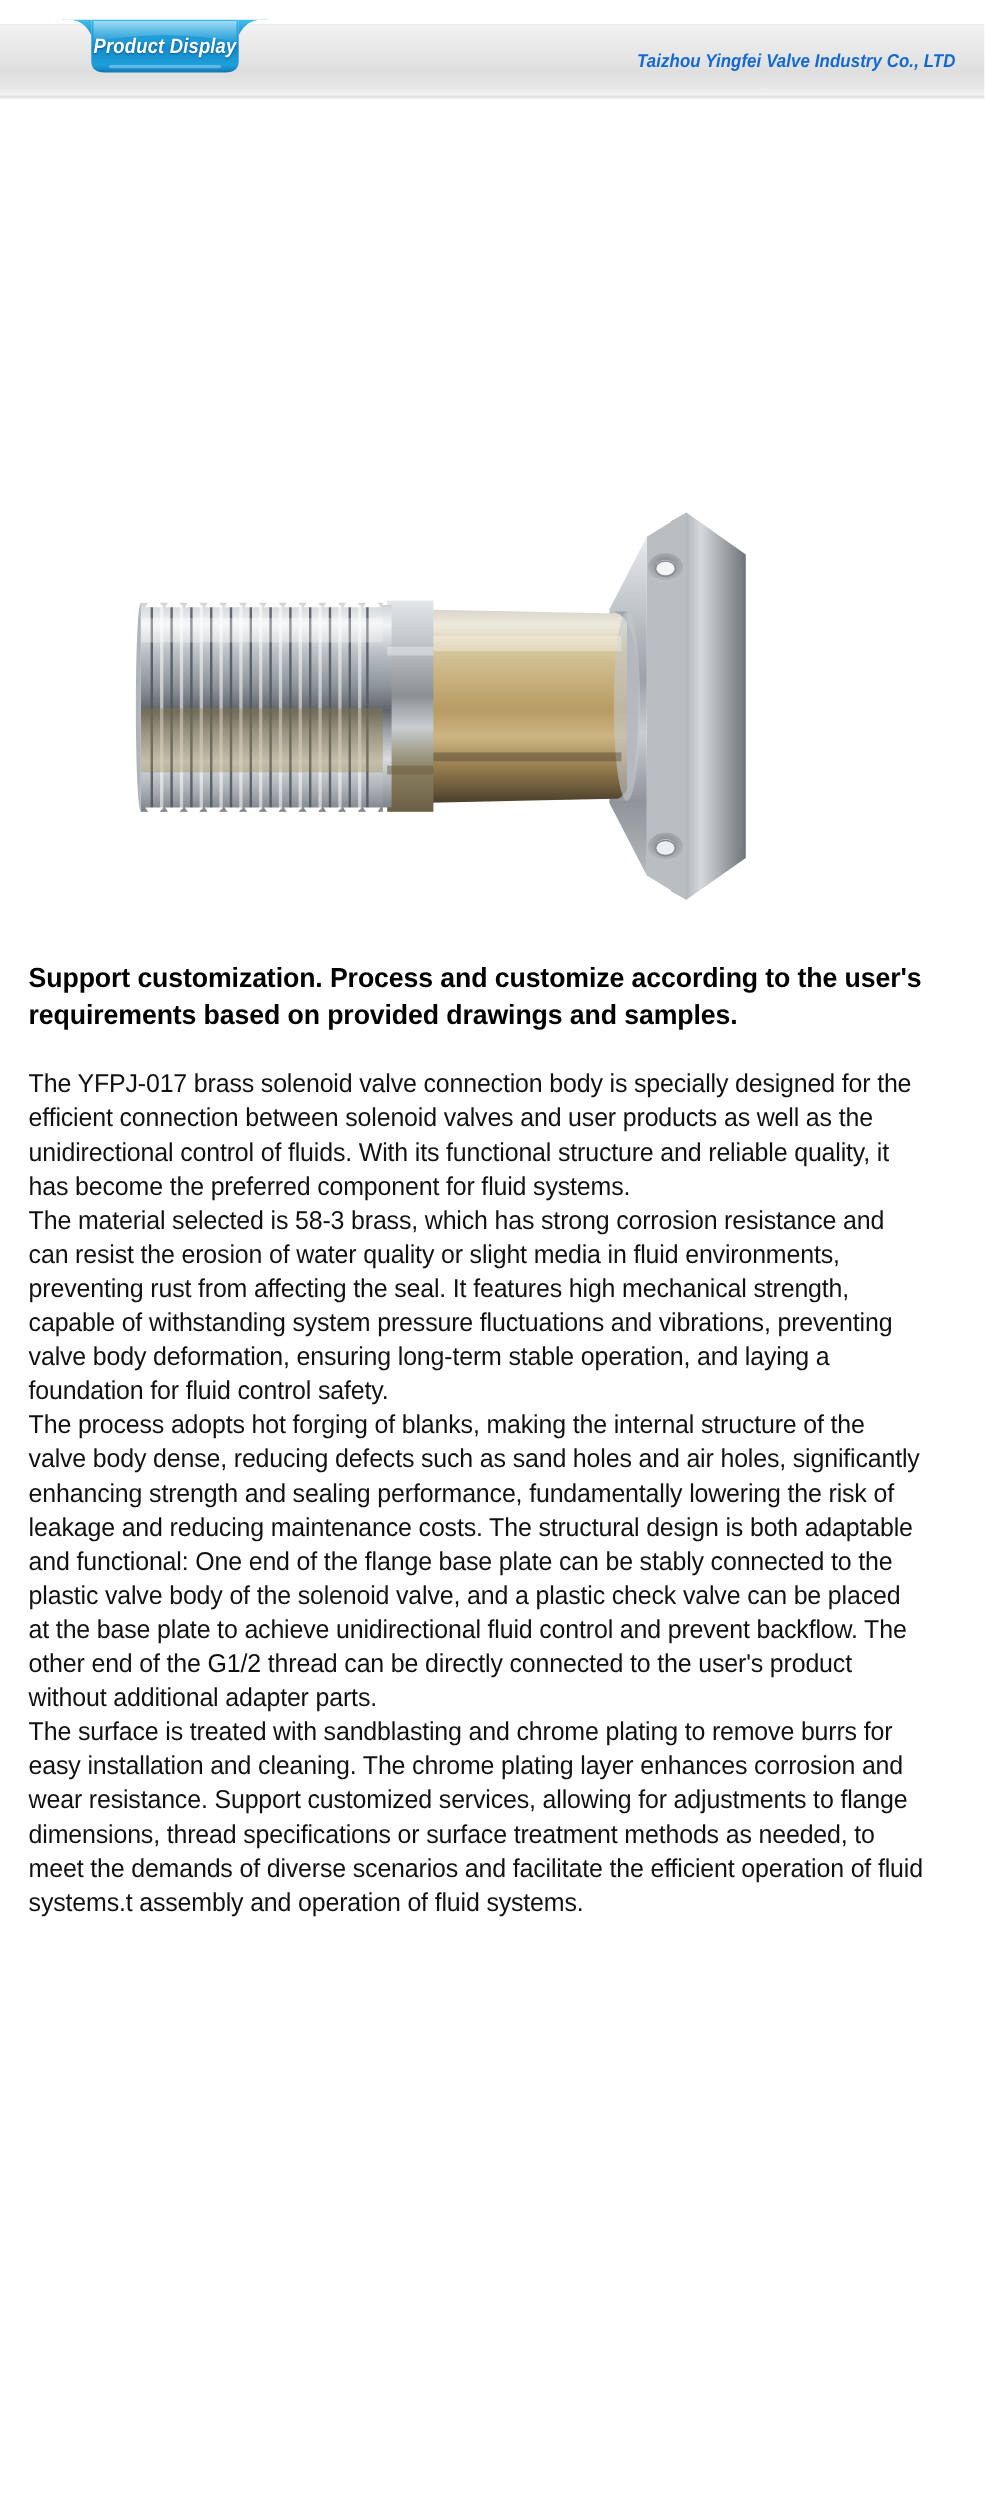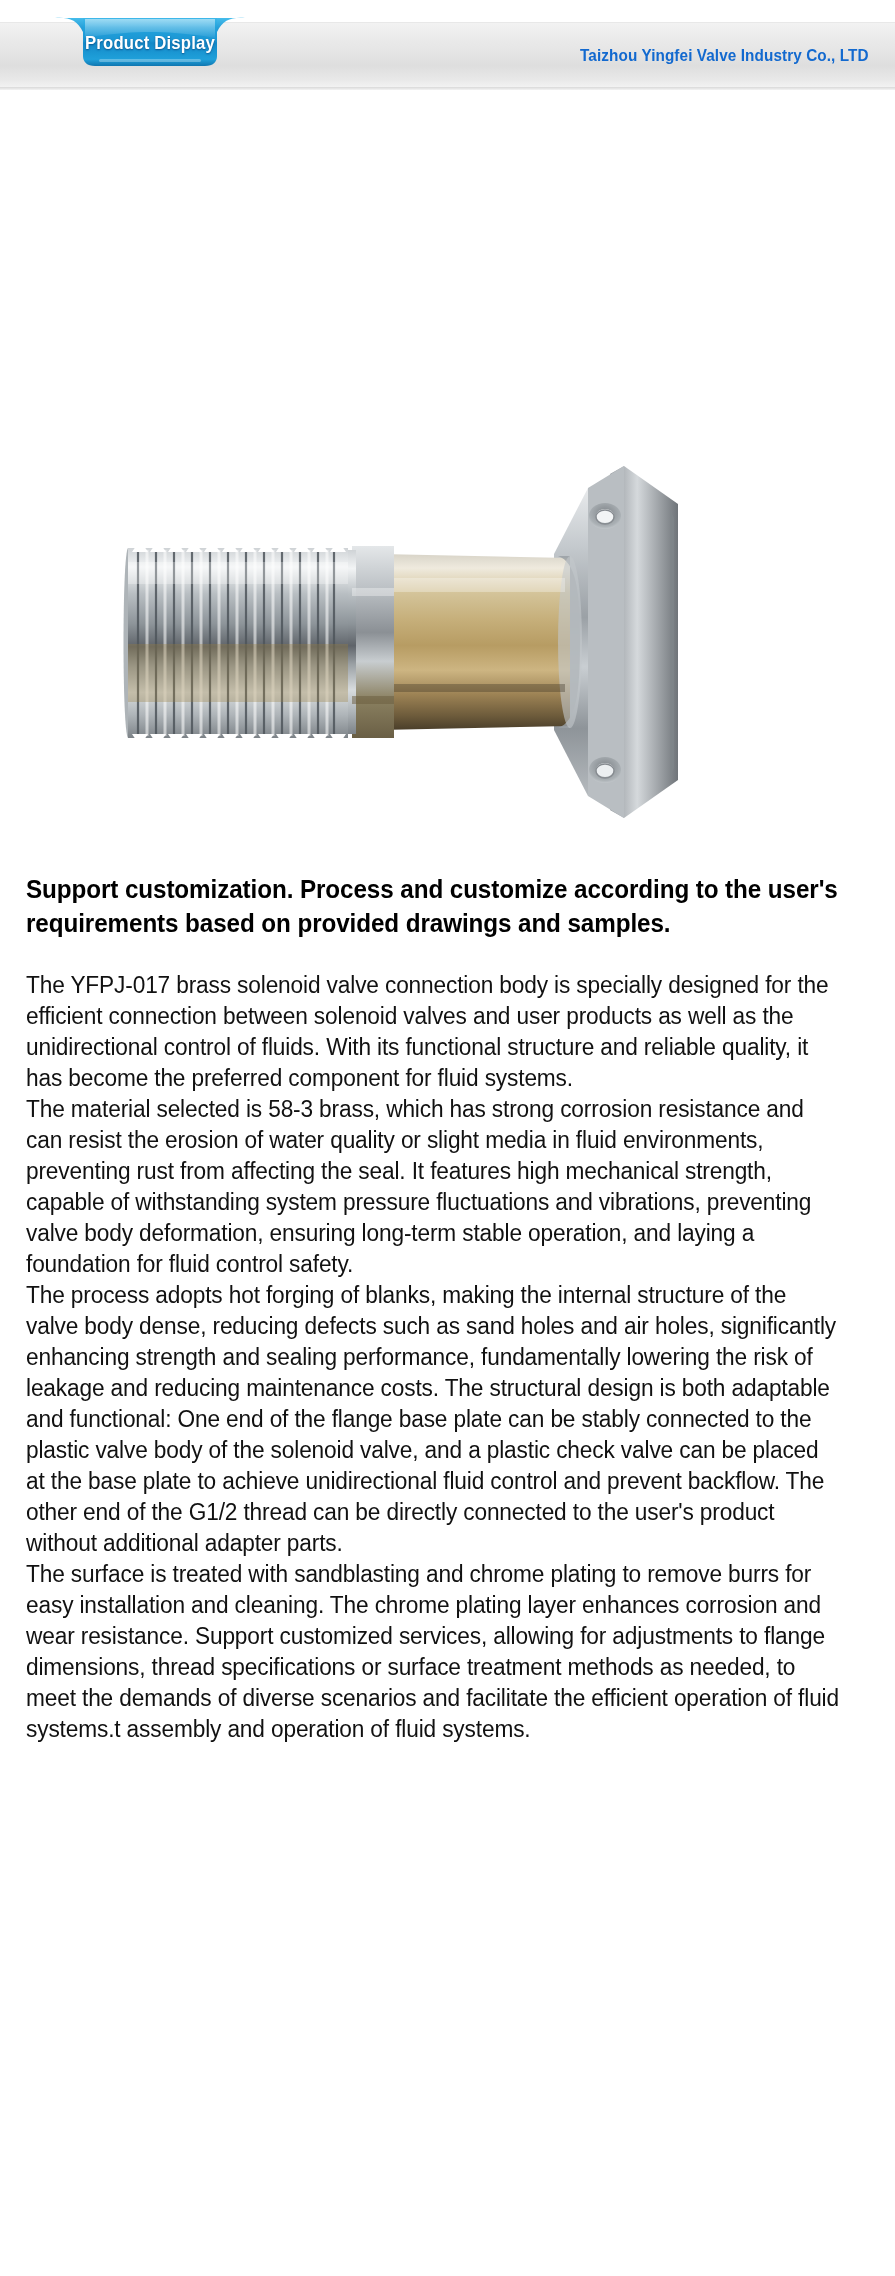--- a/index.html
+++ b/index.html
@@ -17,20 +17,21 @@
     position: relative;
     overflow: hidden;
   }
 
   
   .header-banner {
     position: relative;
     width: 895px;
     height: 108px;
     background: #ffffff;
+    font-style: italic;
   }
 
   .banner-bar {
     position: absolute;
     left: 0;
     top: 22px;
     width: 895px;
     height: 68px;
     background: linear-gradient(to bottom,
         #f2f2f2 0%,

